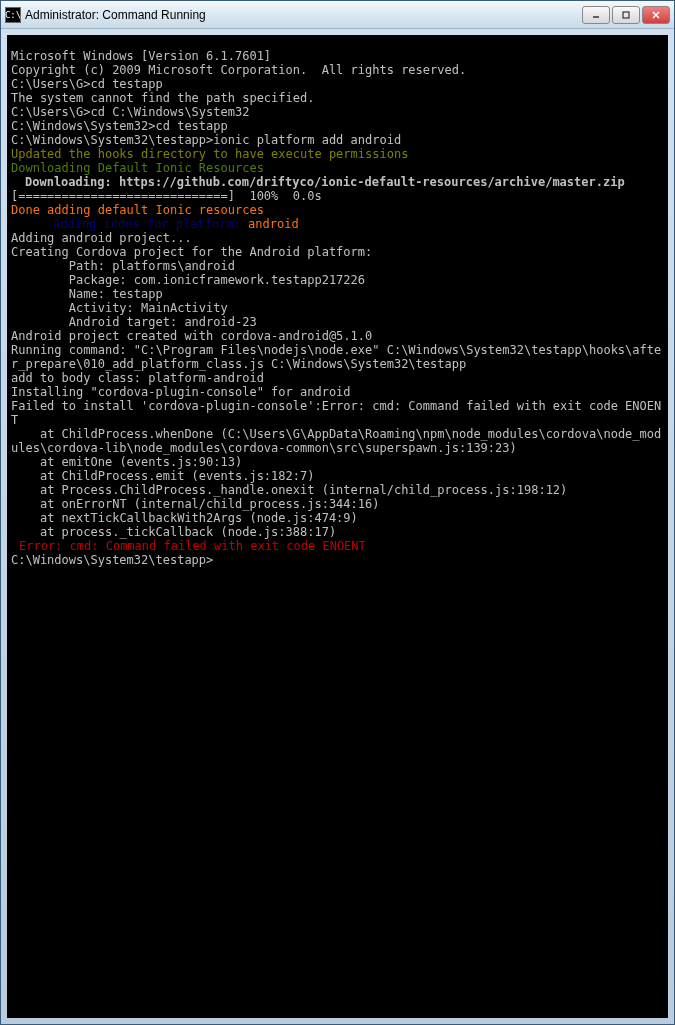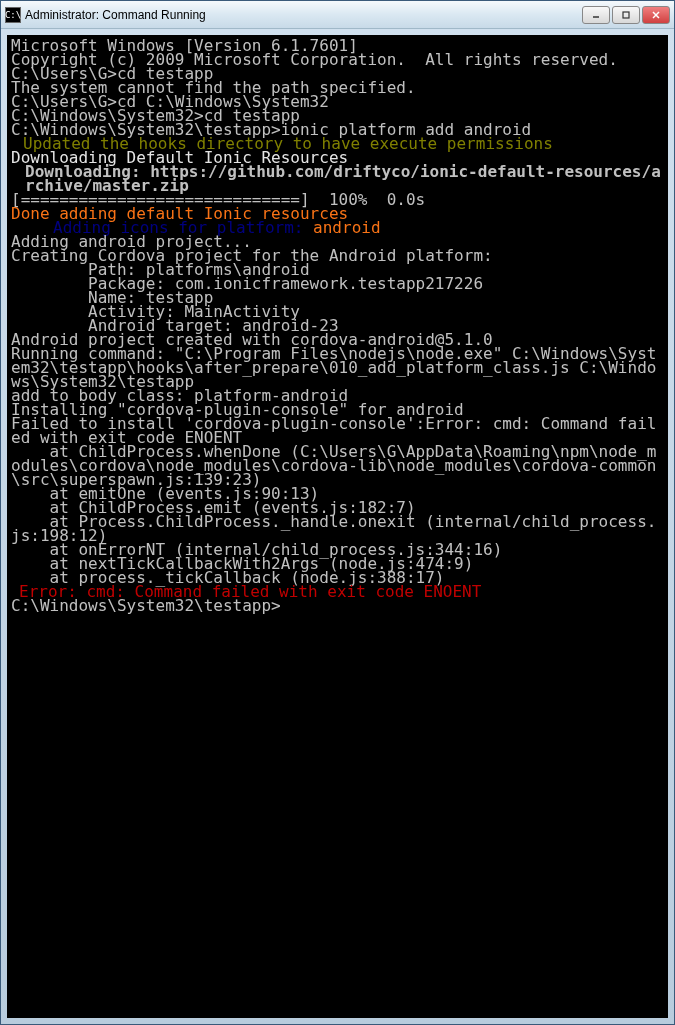--- a/index.html
+++ b/index.html
@@ -68,34 +68,34 @@
       flex: 1;
       padding: 6px;
       background: linear-gradient(to bottom, #d0e0ee, #b8ccdd);
       display: flex;
     }
     .terminal {
       flex: 1;
       background: #000;
       color: #c0c0c0;
       font-family: 'Lucida Console', 'Consolas', monospace;
-      font-size: 16px;
+      font-size: 12px;
       line-height: 14px;
-      padding: 4px 4px;
+      padding: 14px 4px;
       overflow-y: auto;
       white-space: pre;
       position: relative;
     }
     .terminal::-webkit-scrollbar { width: 16px; }
     .terminal::-webkit-scrollbar-track { background: #e8e8e8; }
     .terminal::-webkit-scrollbar-thumb { background: #c0c0c0; border: 1px solid #999; }
     .line { white-space: pre-wrap; word-break: break-all; }
     .c-white { color: #c0c0c0; }
-    .c-yellow { color: #808000; margin-left: 12px; }
-    .c-cyan { color: #e5e5e5; }
+    .c-yellow { color: #808000; }
+    .c-cyan { color: #4d7c0f; }
     .c-green { color: #f97316; }
     .c-blue { color: #000080; margin-left: 21px; }
     .c-red { color: #c00000; font-weight: normal; margin-left: 8px; }
     .bold { font-weight: bold; margin-left: 14px; }
   </style>
 </head>
 <body>
 
 <div class="window">
   <div class="titlebar">

